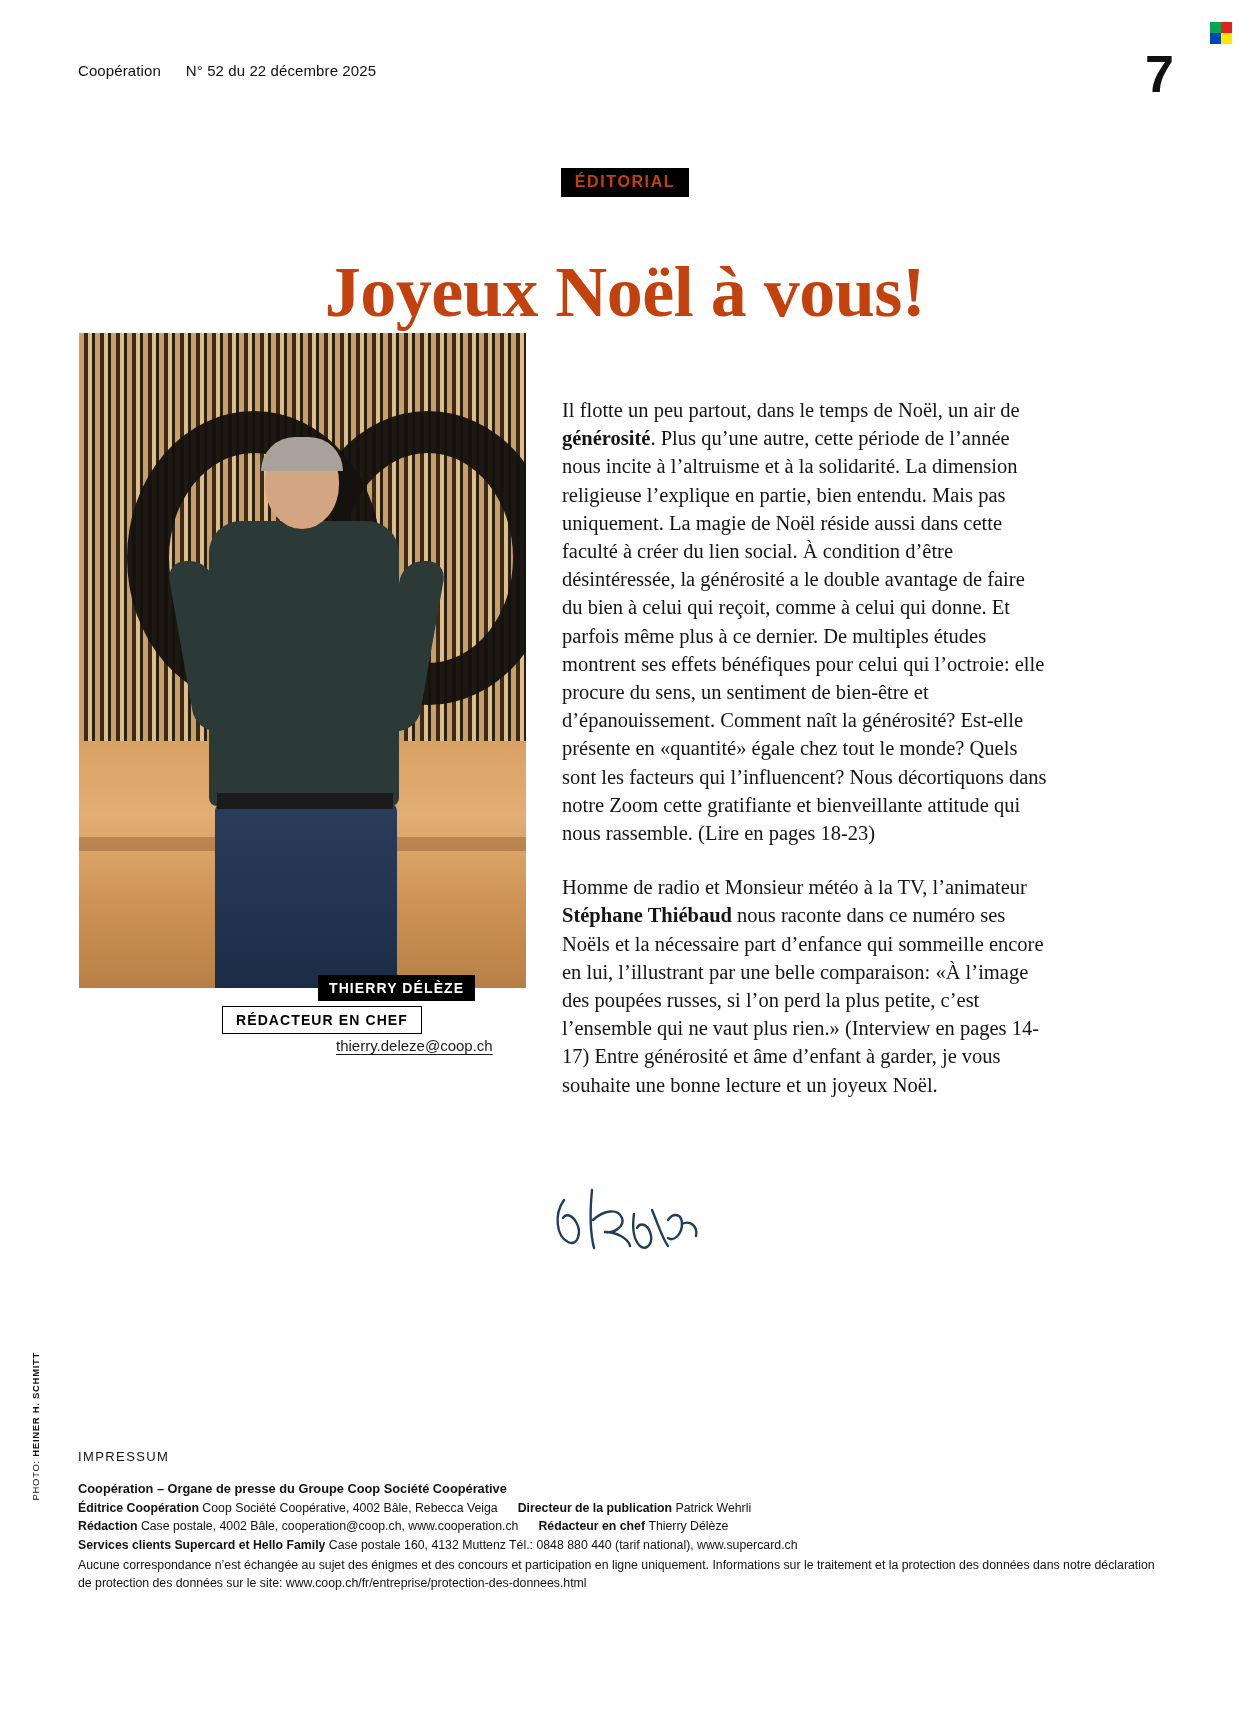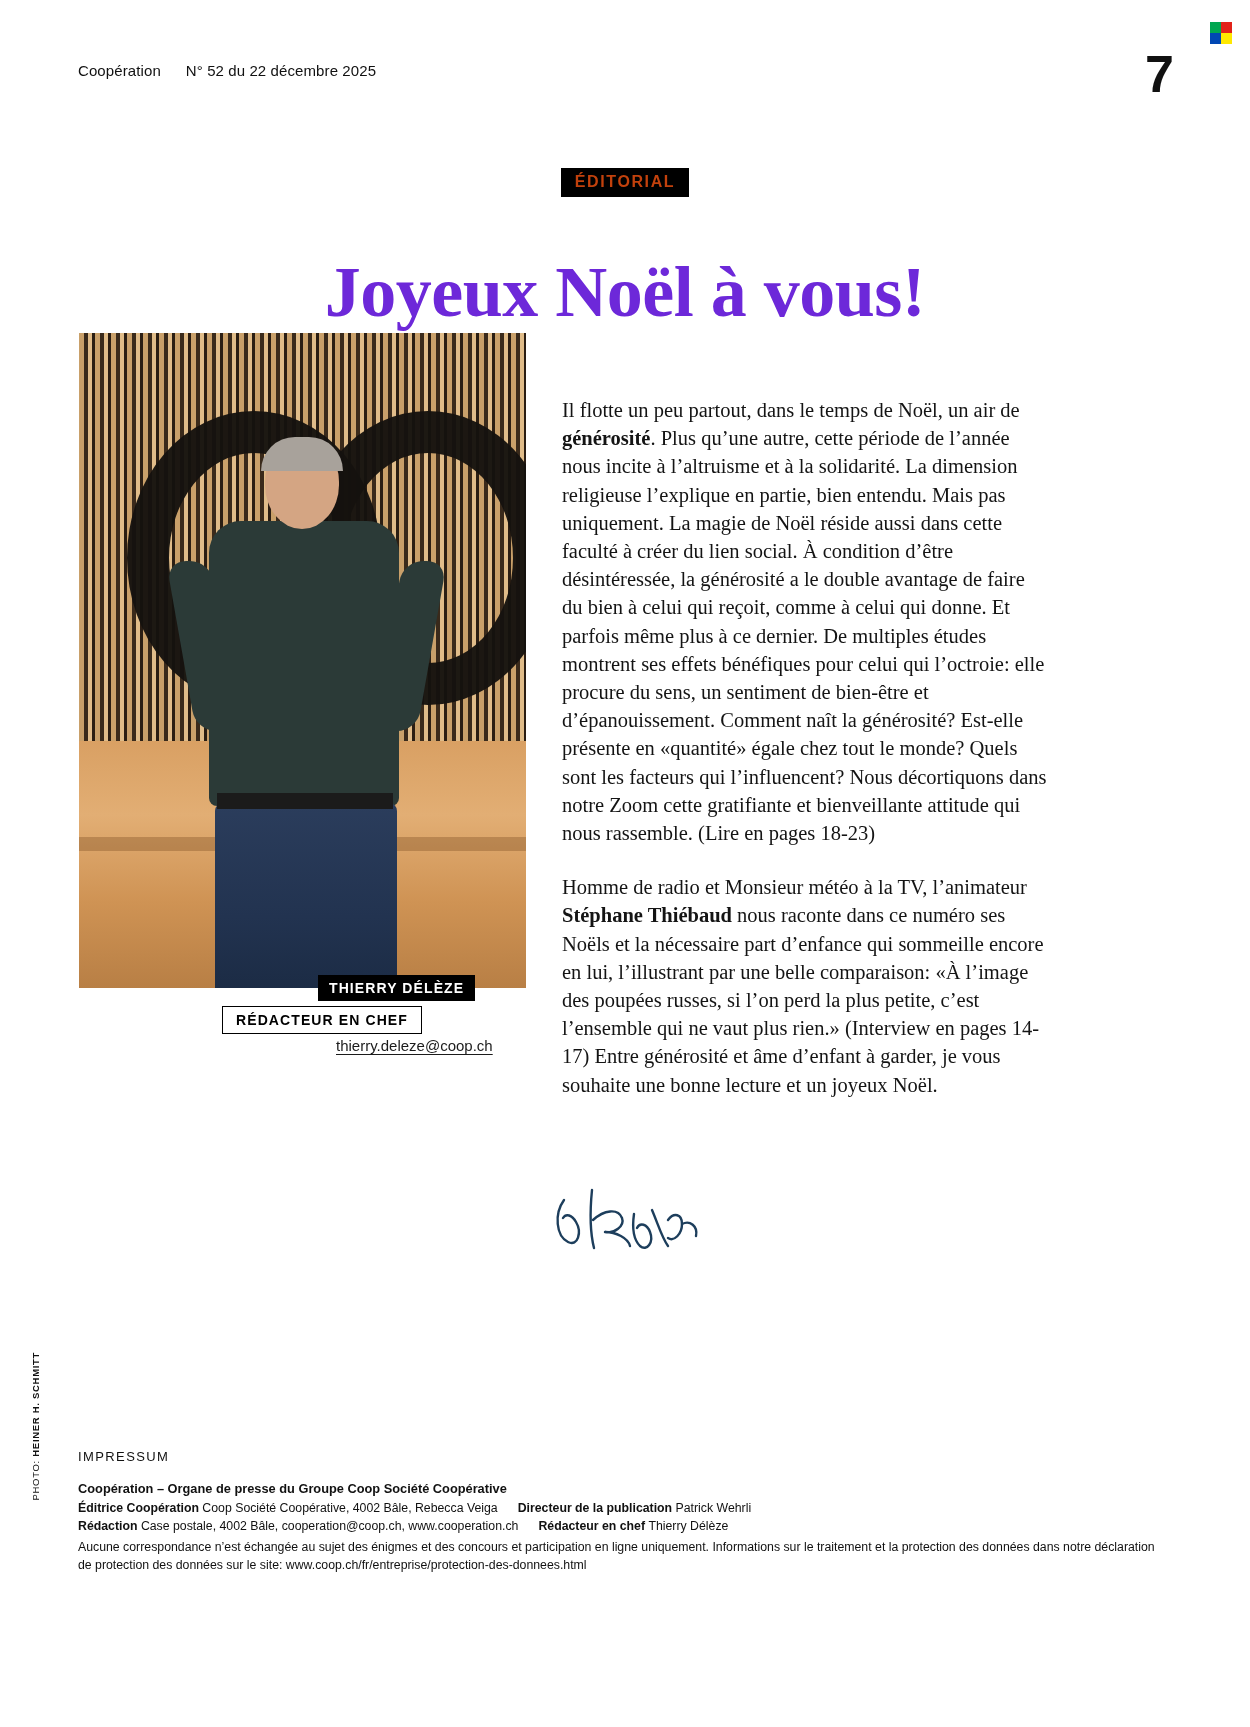--- a/index.html
+++ b/index.html
@@ -79,21 +79,21 @@
     position: absolute;
     top: 205px;
     left: 0;
     width: 1250px;
     text-align: center;
     font-family: "Liberation Serif", serif;
     font-weight: bold;
     font-size: 72px;
     letter-spacing: -0.5px;
     line-height: 1.1;
-    color: #6d28d9;
+    color: #c2410c;
   }
 
   
   .photo {
     position: absolute;
     left: 79px;
     top: 333px;
     width: 447px;
     height: 655px;
     overflow: hidden;
@@ -342,15 +342,16 @@
   <span class="lab">PHOTO:</span>
   <span class="who">HEINER H. SCHMITT</span>
 </div>
 
 <div class="impressum">
   <div class="imp-title">IMPRESSUM</div>
   <div class="imp-lead">Coopération – Organe de presse du Groupe Coop Société Coopérative</div>
   <div>
       <div class="imp-line"><b>Éditrice Coopération </b><span>Coop Société Coopérative, 4002 Bâle, Rebecca Veiga</span><span class="gap"></span><b>Directeur de la publication </b><span>Patrick Wehrli</span></div>
       <div class="imp-line"><b>Rédaction </b><span>Case postale, 4002 Bâle, cooperation@coop.ch, www.cooperation.ch</span><span class="gap"></span><b>Rédacteur en chef </b><span>Thierry Délèze</span></div>
+      <div class="imp-line"><b>Services clients Supercard et Hello Family </b><span>Case postale 160, 4132 Muttenz Tél.: 0848 880 440 (tarif national), www.supercard.ch</span></div>
     </div>
   <div class="imp-note">Aucune correspondance n’est échangée au sujet des énigmes et des concours et participation en ligne uniquement. Informations sur le traitement et la protection des données dans notre déclaration de protection des données sur le site: www.coop.ch/fr/entreprise/protection-des-donnees.html</div>
 </div>
 
 </body></html>

